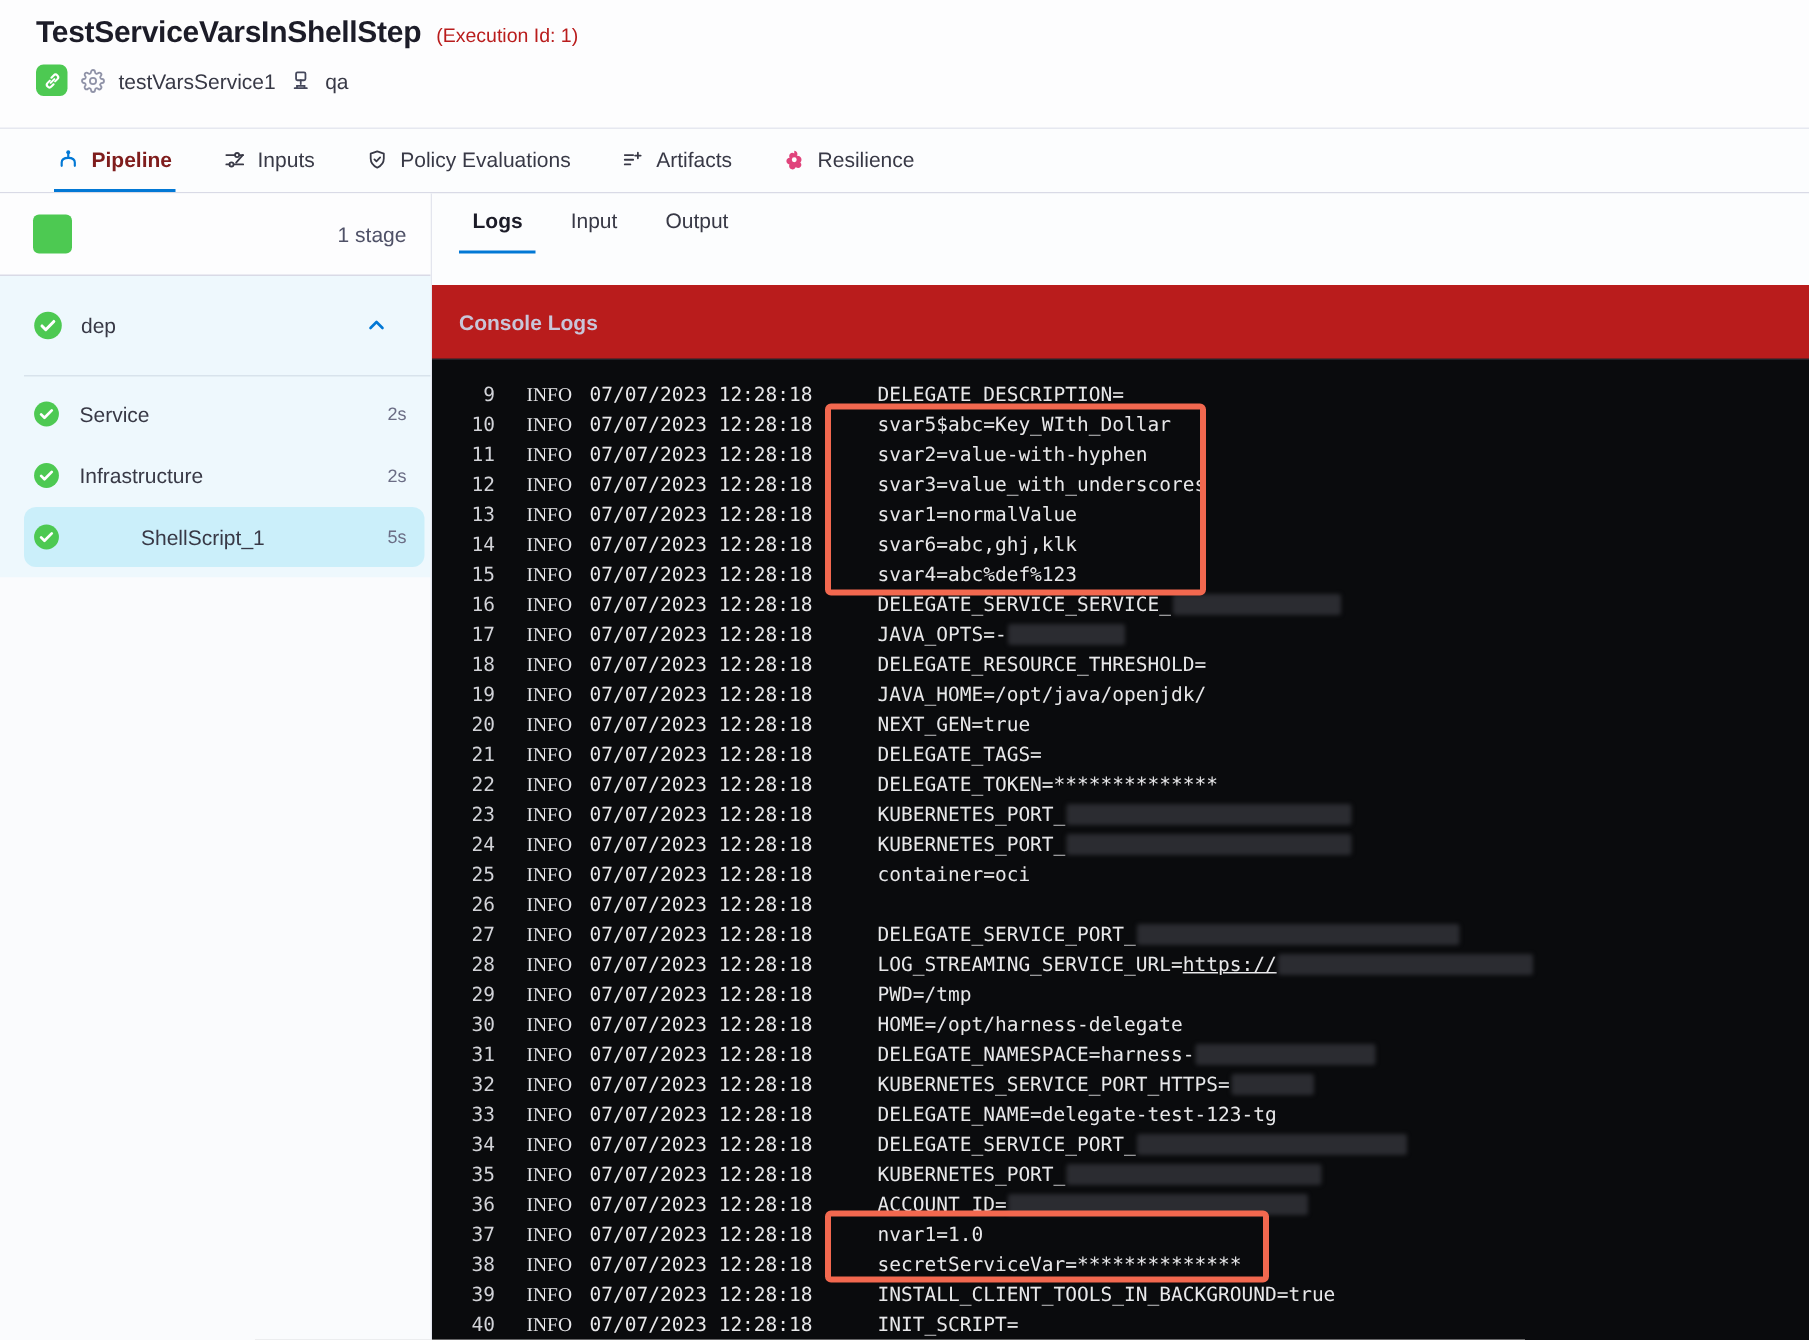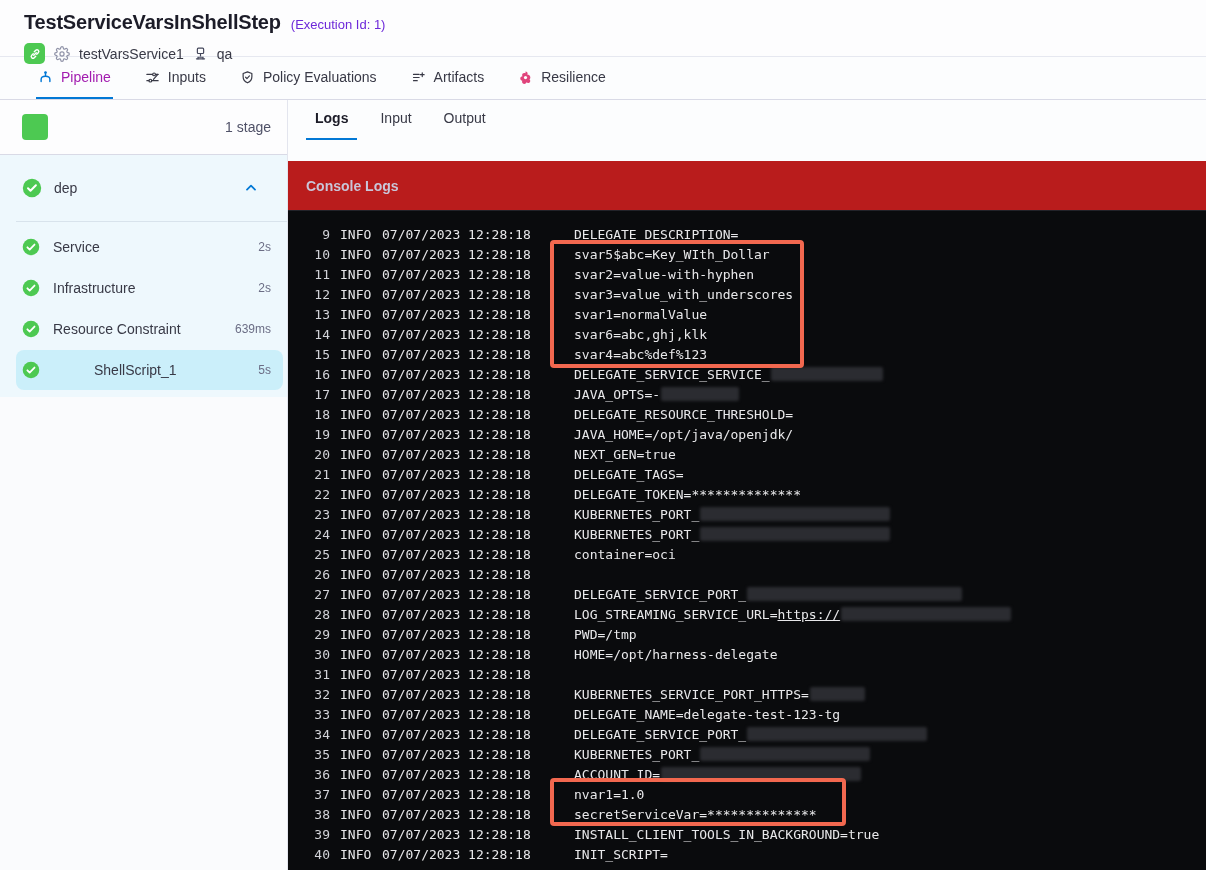--- a/index.html
+++ b/index.html
@@ -1,35 +1,35 @@
 <!DOCTYPE html>
 <html><head>
 <meta charset="utf-8">
 <style>
   * { margin:0; padding:0; box-sizing:border-box; }
   html,body { width:1206px; height:893px; background:#fff; overflow:hidden;
               font-family:"Liberation Sans", sans-serif; }
 
   
-  .header { height:57px; background:#fdfdfe; border-bottom:1px solid #e6e8f0; padding:11px 24px 0; }
+  .header { height:86px; background:#fdfdfe; border-bottom:1px solid #e6e8f0; padding:11px 24px 0; }
   .title-row { display:flex; align-items:baseline; gap:10px; }
   .title { font-size:20px; font-weight:700; color:#1c1c28; letter-spacing:-0.2px; }
-  .exec-id { font-size:13px; color:#6d28d9; }
+  .exec-id { font-size:13px; color:#b91c1c; }
   .meta-row { margin-top:9px; display:flex; align-items:center; gap:9px; }
   .service-badge { width:21px; height:21px; border-radius:5px; background:#4dc952;
                    display:inline-flex; align-items:center; justify-content:center; }
   .meta-label { font-size:14px; color:#383946; }
   .icon-btn { display:inline-flex; align-items:center; }
 
   
   .main-tabs { height:43px; background:#fcfdfe; border-bottom:1px solid #d9dae6;
                display:flex; align-items:stretch; padding-left:36px; gap:30px; }
   .main-tab { display:flex; align-items:center; gap:8px; font-size:14px; color:#383946;
               cursor:pointer; border-bottom:2px solid transparent; padding:0 2px; }
-  .main-tab.active { color:#a21caf; font-weight:400; border-bottom-color:#0278d5; }
+  .main-tab.active { color:#7f1d1d; font-weight:700; border-bottom-color:#0278d5; }
 
   
   .body { display:flex; height:770px; }
 
   
   .sidebar { width:288px; display:flex; flex-direction:column; background:#fafbfd;
              border-right:1px solid #e3e5ee; }
   .stage-row { height:55px; background:#fdfdfe; border-bottom:1px solid #d9dae6;
                display:flex; align-items:center; justify-content:space-between; padding:0 16px 0 22px; }
   .stage-swatch { width:26px; height:26px; border-radius:4px; background:#4dc952; }
@@ -56,21 +56,21 @@
                     display:flex; align-items:center; padding:0 18px; }
   .console-title { font-size:14px; font-weight:700; color:#c9c5d8; }
 
   
   .log-area { flex:1; background:#0a0b0d; position:relative; overflow:hidden;
               padding:13px 0 0 18px;
               font-family:"DejaVu Sans Mono","Liberation Mono",monospace;
               font-size:13px; color:#e8e8ea; }
   .log-row { height:20px; display:flex; align-items:center; white-space:pre; }
   .ln  { width:24px; text-align:right; color:#d2d3d8; flex:none; }
-  .lvl { margin-left:10px; width:34px; flex:none; }
+  .lvl { margin-left:21px; width:34px; flex:none;font-family:Liberation Serif, serif; }
   .ts  { margin-left:8px; width:150px; flex:none; }
   .msg { margin-left:42px; display:flex; align-items:center; }
   .msg .link { text-decoration:underline; cursor:pointer; }
   .msg .redacted { display:inline-block; height:14px; background:#2b2c31; border-radius:2px;
                    filter:blur(1.5px); margin-left:1px; }
   .highlight-box { position:absolute; border:4px solid #f2684f; border-radius:4px;
                    pointer-events:none; z-index:2; }
   .box1 { left:262px; top:29px;  width:254px; height:128px; }
   .box2 { left:262px; top:567px; width:296px; height:48px; }
 
@@ -205,30 +205,20 @@
       <div class="step-row">
         <span>
           <svg width="18" height="18" viewBox="0 0 20 20">
               <circle cx="10" cy="10" r="9.2" fill="#4dc952"></circle>
               <path d="M6 10.3l2.5 2.5 5.4-5.5" stroke="#fff" stroke-width="2" fill="none" stroke-linecap="round" stroke-linejoin="round"></path>
             </svg>
         </span>
         <span class="step-label">Infrastructure</span>
         <span class="step-duration">2s</span>
       </div>
-      <div class="step-row">
-        <span>
-          <svg width="18" height="18" viewBox="0 0 20 20">
-              <circle cx="10" cy="10" r="9.2" fill="#4dc952"></circle>
-              <path d="M6 10.3l2.5 2.5 5.4-5.5" stroke="#fff" stroke-width="2" fill="none" stroke-linecap="round" stroke-linejoin="round"></path>
-            </svg>
-        </span>
-        <span class="step-label">Resource Constraint</span>
-        <span class="step-duration">639ms</span>
-      </div>
       <div class="step-row selected">
         <span>
           <svg width="18" height="18" viewBox="0 0 20 20">
               <circle cx="10" cy="10" r="9.2" fill="#4dc952"></circle>
               <path d="M6 10.3l2.5 2.5 5.4-5.5" stroke="#fff" stroke-width="2" fill="none" stroke-linecap="round" stroke-linejoin="round"></path>
             </svg>
         </span>
         <span class="step-label">ShellScript_1</span>
         <span class="step-duration">5s</span>
       </div>
@@ -401,20 +391,21 @@
     <span class="ln">30</span>
     <span class="lvl">INFO</span>
     <span class="ts">07/07/2023 12:28:18</span>
     <span class="msg"><span>HOME=/opt/harness-delegate</span></span>
   </div>
 
   <div class="log-row">
     <span class="ln">31</span>
     <span class="lvl">INFO</span>
     <span class="ts">07/07/2023 12:28:18</span>
+    <span class="msg"><span>DELEGATE_NAMESPACE=harness-</span><span class="redacted" style="width: 120px;"></span></span>
   </div>
 
   <div class="log-row">
     <span class="ln">32</span>
     <span class="lvl">INFO</span>
     <span class="ts">07/07/2023 12:28:18</span>
     <span class="msg"><span>KUBERNETES_SERVICE_PORT_HTTPS=</span><span class="redacted" style="width: 55px;"></span></span>
   </div>
 
   <div class="log-row">

